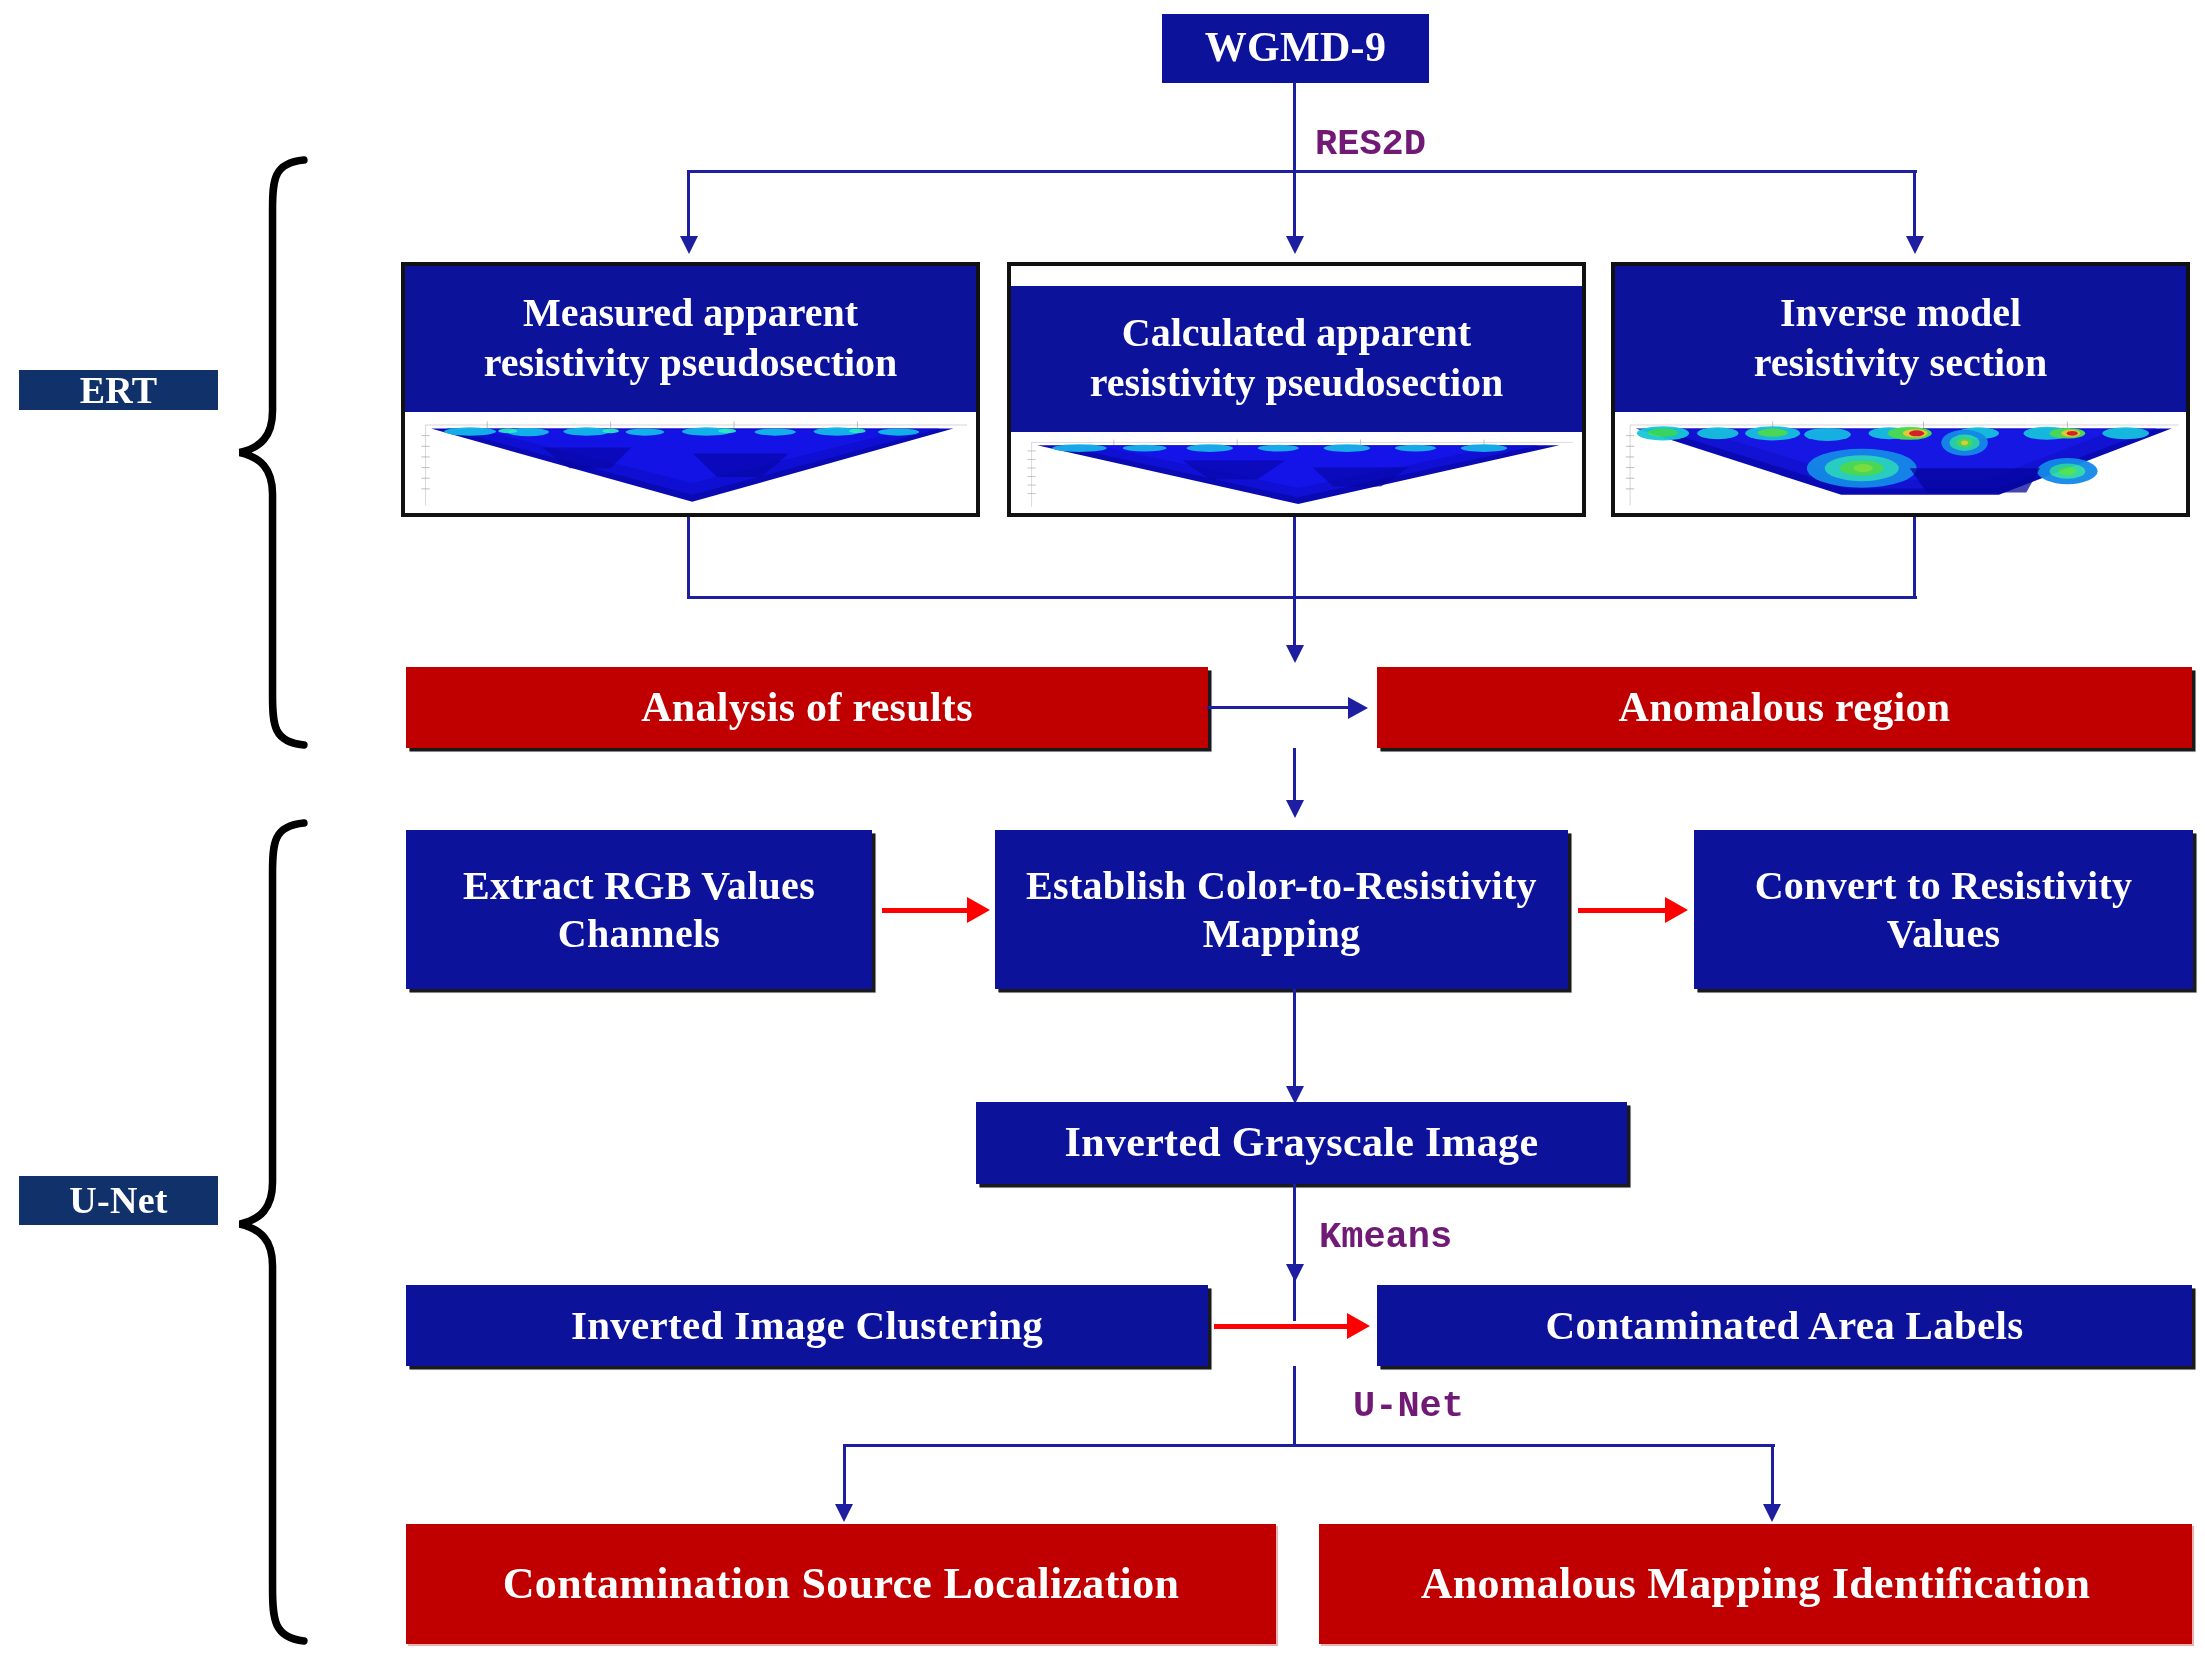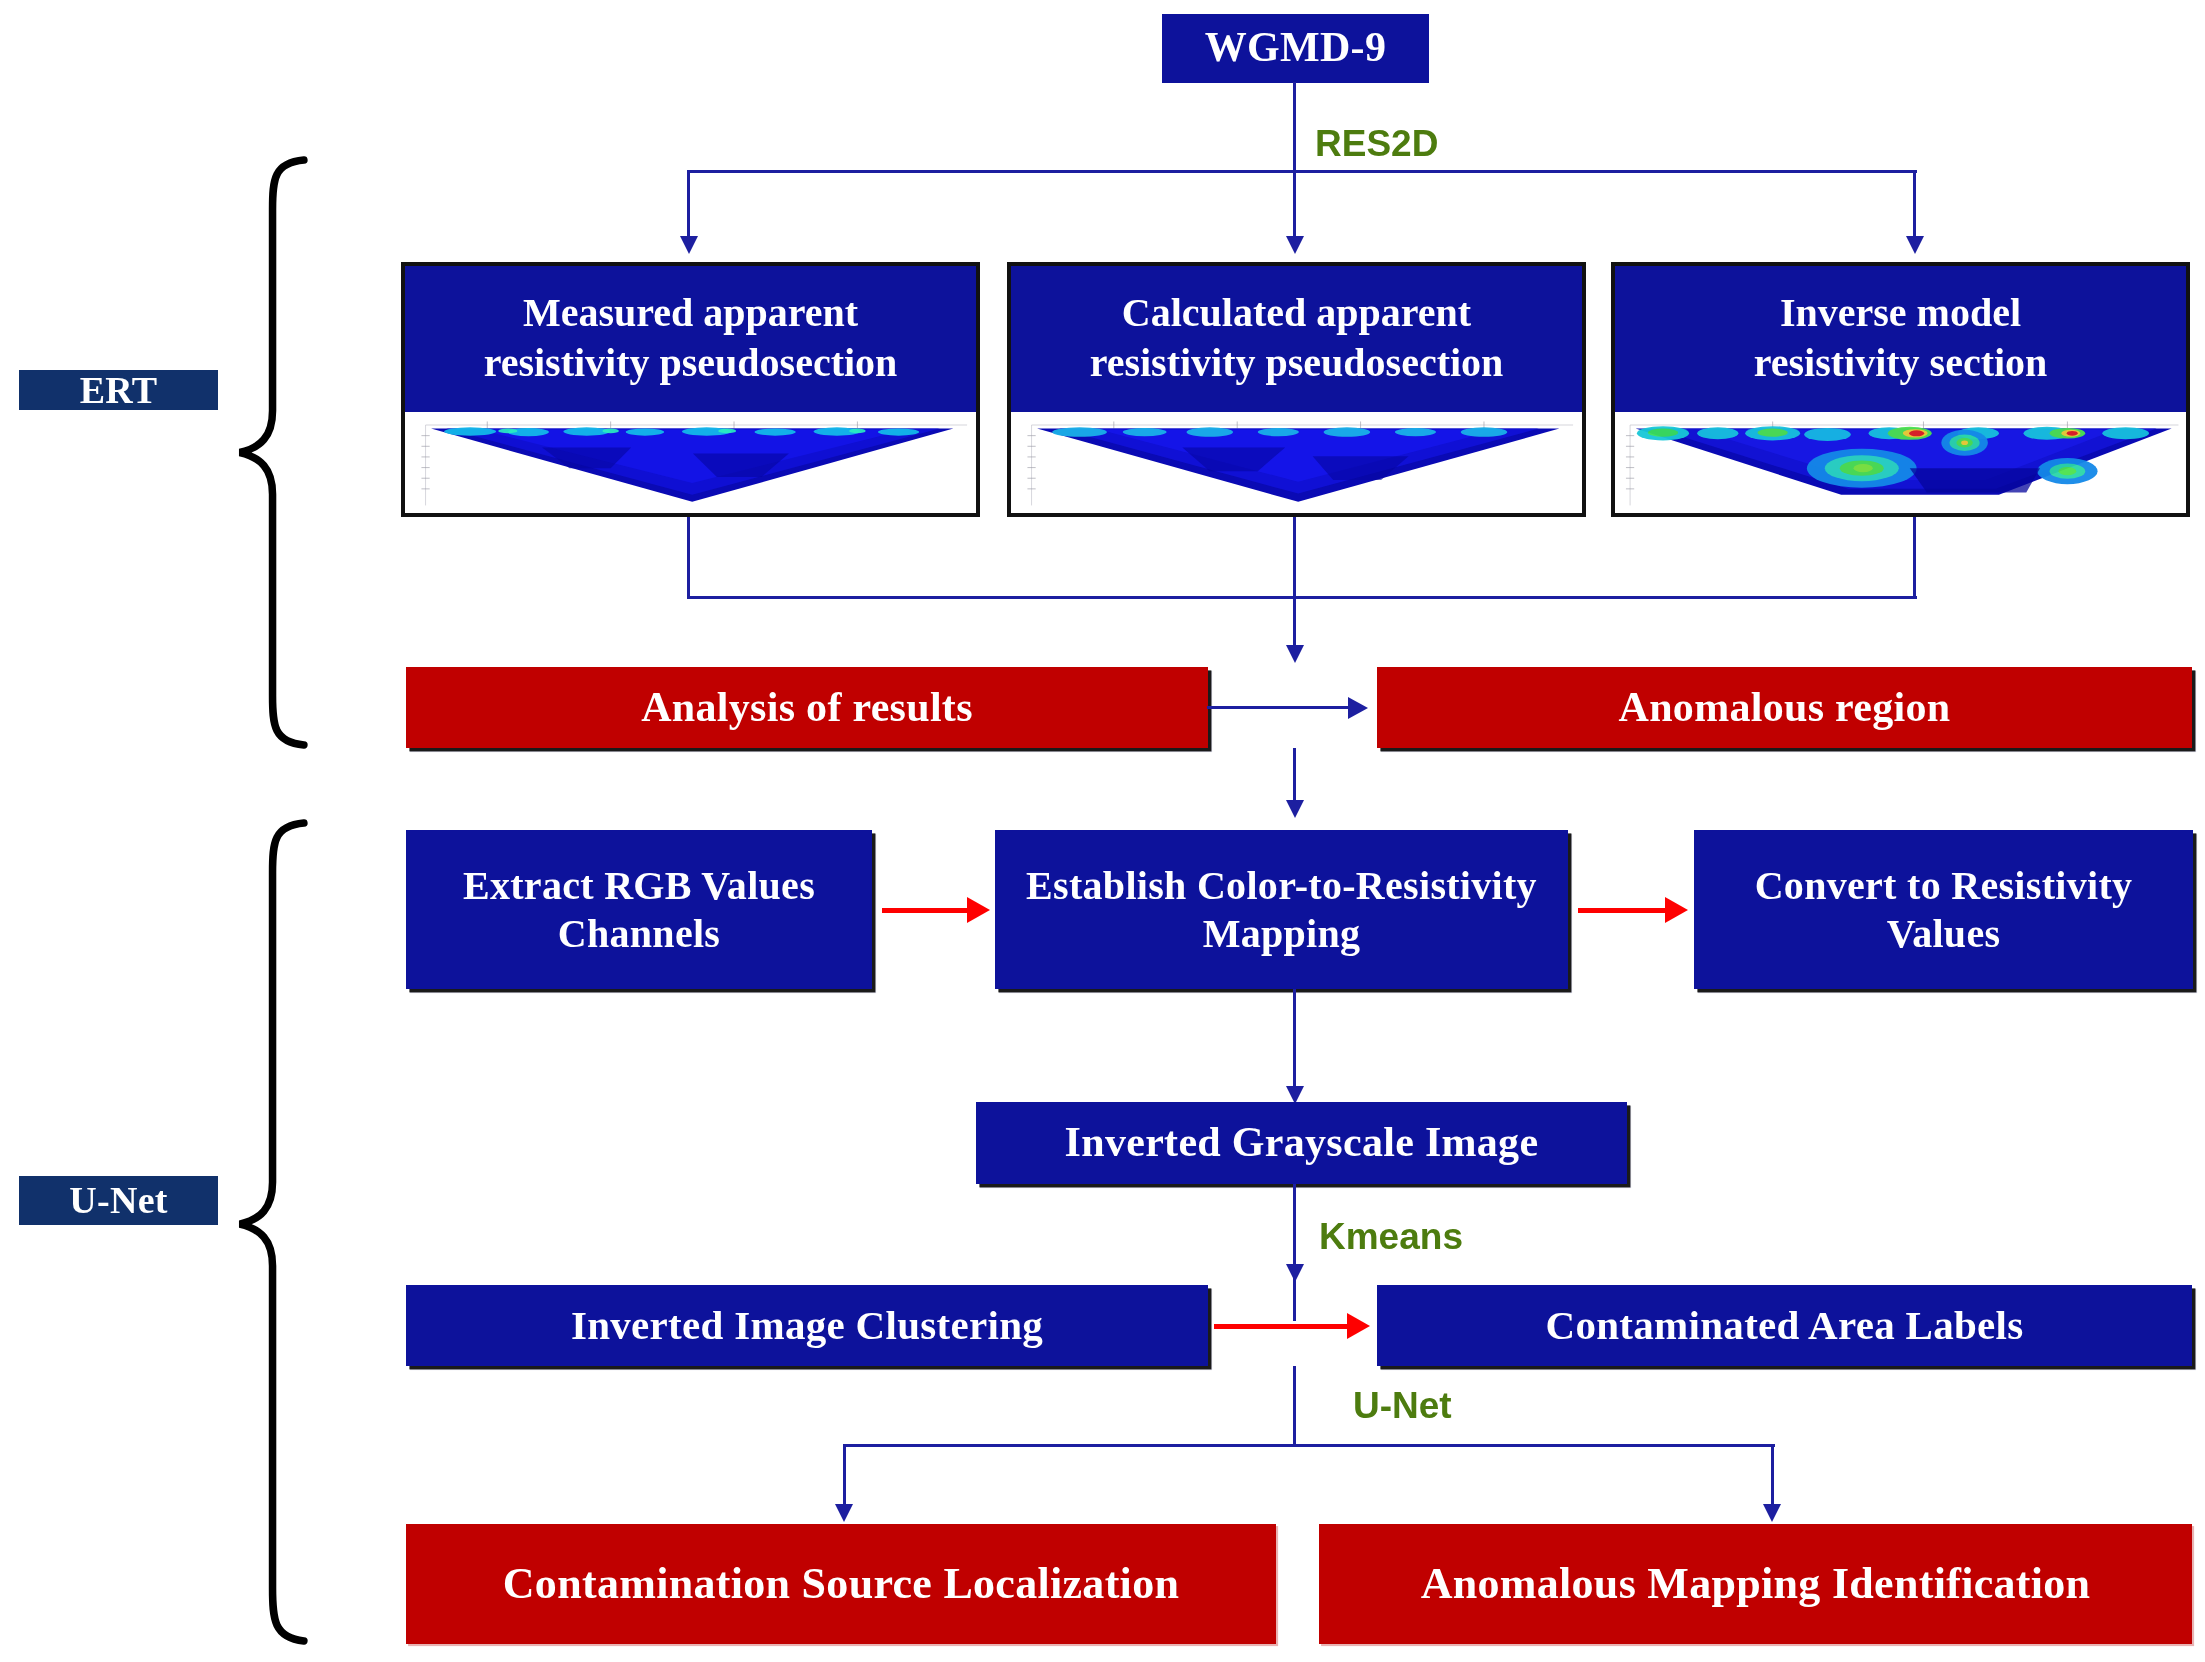--- a/index.html
+++ b/index.html
@@ -53,22 +53,22 @@
     border-top:11.6px solid transparent;border-bottom:11.6px solid transparent;
     border-left:20.6px solid #1d1fa0;
   }
   .hline-red{position:absolute;background:#fe0000;height:4.8px;}
   .arrowright-red{
     position:absolute;width:0;height:0;
     border-top:13px solid transparent;border-bottom:13px solid transparent;
     border-left:23px solid #fe0000;
   }
   .edge-label{
-    position:absolute;color:#4d7c0f;font-weight:bold;font-size:37px;
-    font-family:Liberation Sans, sans-serif;
+    position:absolute;color:#701a75;font-weight:bold;font-size:37px;
+    font-family:Liberation Mono, monospace;
   }
   .brace{position:absolute;color:#000;}
   .brace svg{display:block;}
 </style>
 </head>
 <body>
 
 <div class="box blue" style="left:1162px;top:13.7px;width:267px;height:69px;font-size:42px;">
   <span>WGMD-9</span>
 </div>
@@ -133,21 +133,21 @@
         <ellipse cx="470" cy="32" rx="13" ry="4"></ellipse>
           <ellipse cx="660" cy="32" rx="12" ry="4"></ellipse>
       </g>
       <polygon points="200,60 330,60 300,95 240,95" fill="#0505a0" opacity="0.6"></polygon>
       <polygon points="420,70 560,70 520,110 455,110" fill="#0505a0" opacity="0.6"></polygon>
     </svg>
   </div>
 </div>
 
 <div class="card" style="left:1007px;top:262px;width:579px;height:255px;">
-  <div class="card-title" style="height:130px;">
+  <div class="card-title" style="height:130px;margin-top:20px;">
     <div>
       <div>Calculated apparent</div>
       <div>resistivity pseudosection</div>
     </div>
   </div>
   <div class="card-img">
     <svg width="100%" height="100%" viewBox="0 0 833 170" preserveAspectRatio="none">
       <rect x="0" y="0" width="833" height="170" fill="#ffffff"></rect>
       <g stroke="#bfbfc8" stroke-width="1">
         <line x1="30" y1="22" x2="820" y2="22"></line>

